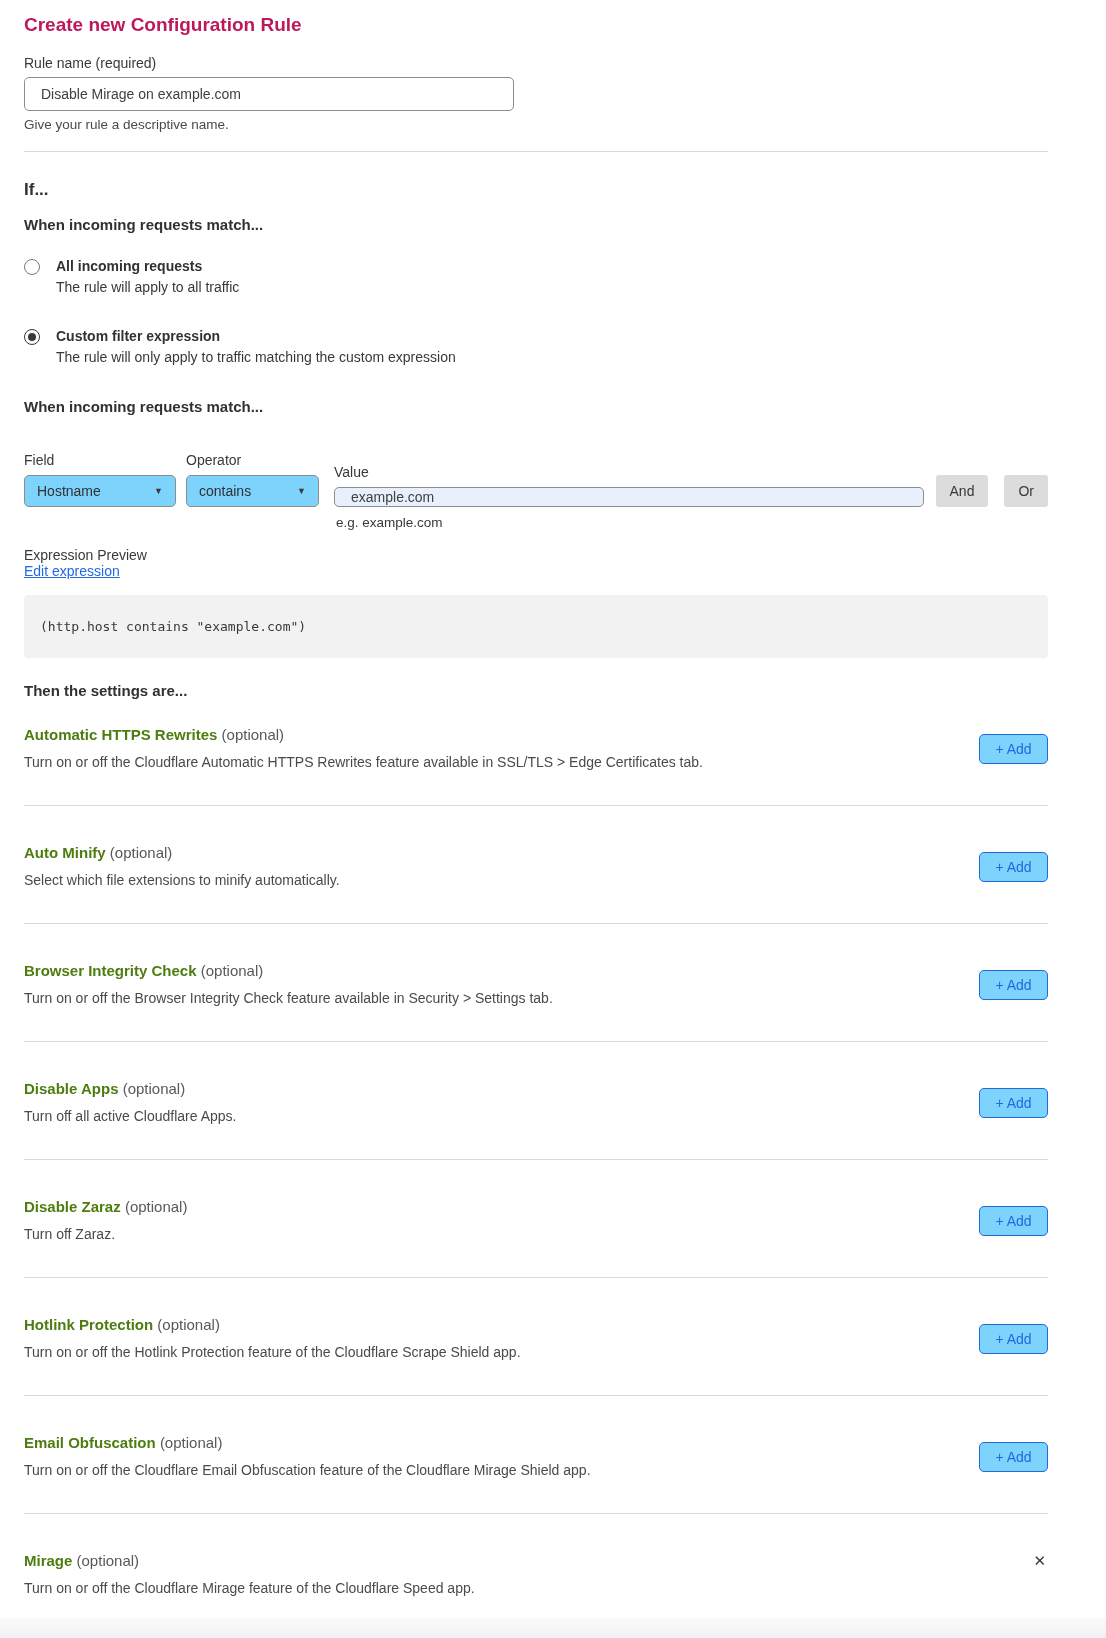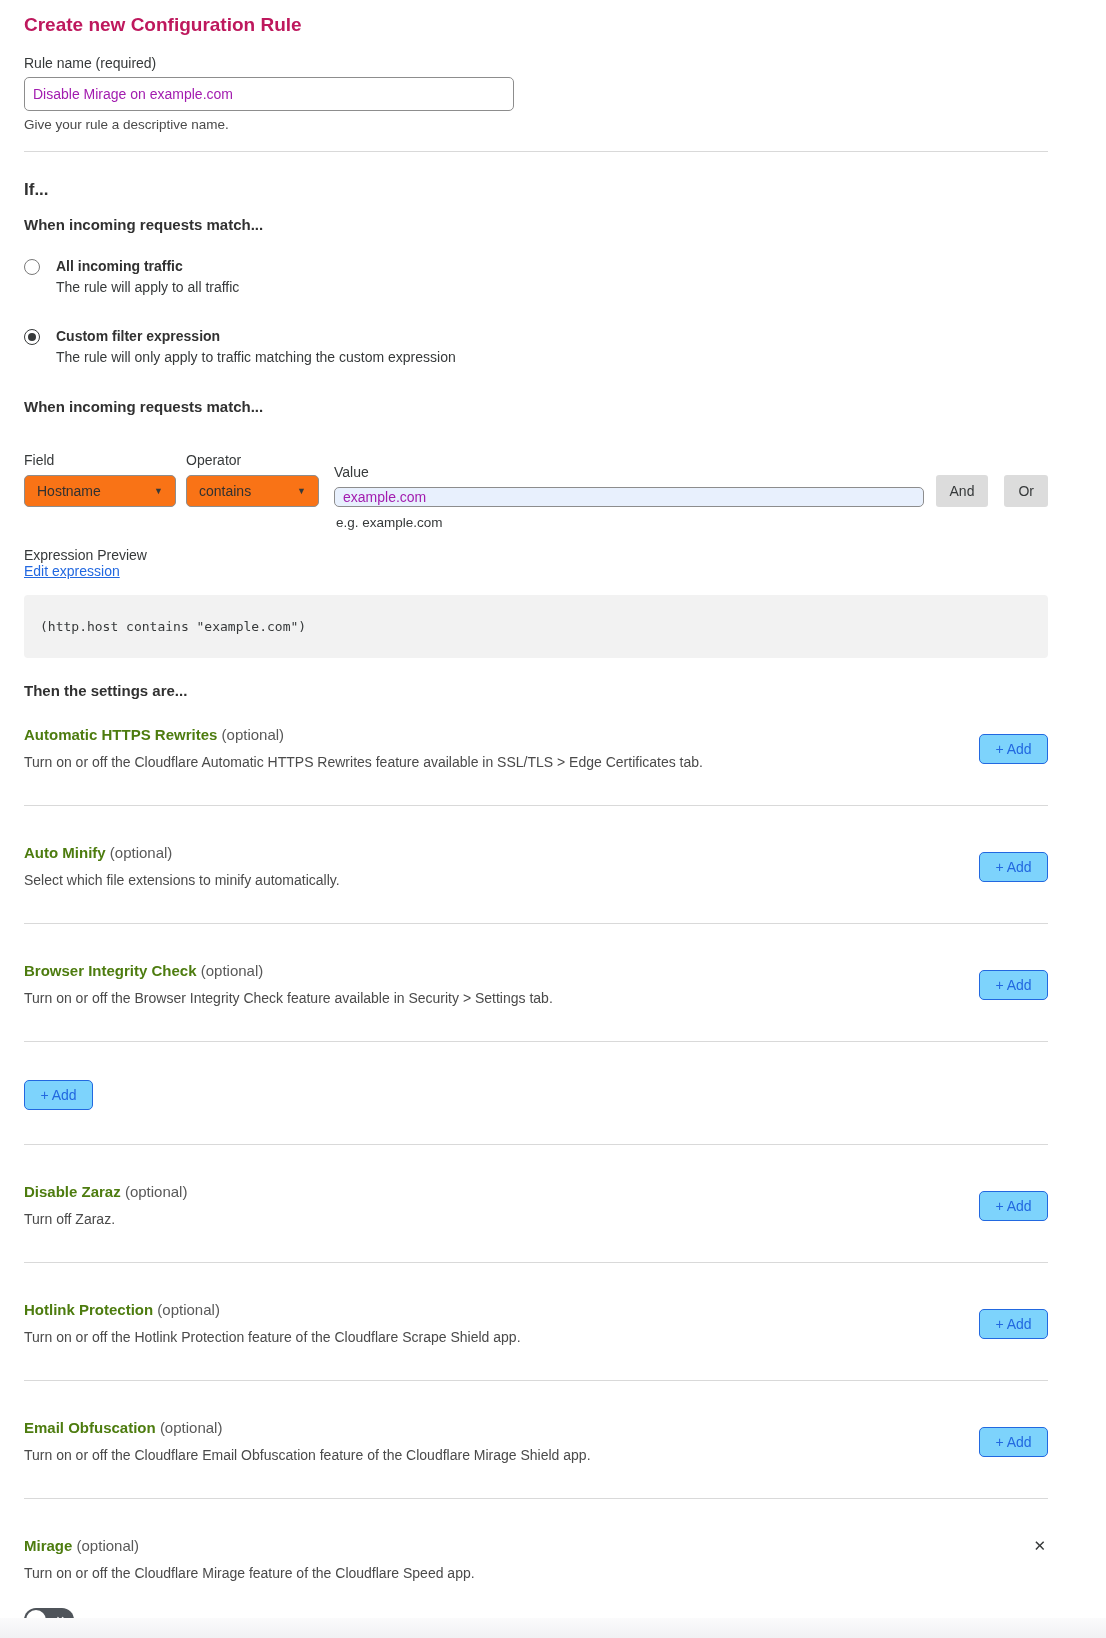--- a/index.html
+++ b/index.html
@@ -11,21 +11,21 @@
     color: #36393a; font-size: 14px;
     -webkit-font-smoothing: antialiased;
   }
   .page { width: 1024px; margin-left: 24px; padding-top: 13px; }
 
   h1.title { font-size: 19px; line-height: 24px; font-weight: 700; color: #be185d; margin-bottom: 18px; }
 
   .field-label { font-size: 14px; line-height: 16px; color: #36393a; margin-bottom: 6px; display:block; }
   .text-input {
     height: 34px; border: 1px solid #8d8d8d; border-radius: 5px;
-    padding: 0 8px; font-size: 14px; color: #a21caf; background: #fff;
+    padding: 0 16px; font-size: 14px; color: #404040; background: #fff;
     font-family: "Liberation Sans", sans-serif; outline: none; display:block;
   }
   #rule-name-input { width: 490px; margin-bottom: 6px; }
   .help-text { font-size: 13.5px; line-height: 16px; color: #4a4a4a; }
 
   .hr { border: none; border-top: 1px solid #d9d9d9; margin-top: 18px; }
 
   h2.if-heading { font-size: 17px; line-height: 20px; font-weight: 700; color: #313131; margin-top: 28px; margin-bottom: 16px; }
   h3.sub-heading { font-size: 15px; line-height: 18px; font-weight: 700; color: #313131; margin-bottom: 24px; }
 
@@ -41,21 +41,21 @@
     width: 8px; height: 8px; border-radius: 50%; background: #36393a;
     transform: translate(-50%, -50%);
   }
   .radio-label { font-size: 14px; line-height: 17px; font-weight: 700; color: #313131; }
   .radio-desc { font-size: 14px; line-height: 17px; color: #36393a; margin-top: 4px; }
 
   .filter-row { display: flex; align-items: flex-end; margin-bottom: 8px; }
   .filter-col { display: flex; flex-direction: column; }
   .filter-col .field-label { margin-bottom: 7px; }
   .select-box {
-    height: 32px; border: 1px solid #8d8d8d; border-radius: 5px; background: #f97316;
+    height: 32px; border: 1px solid #8d8d8d; border-radius: 5px; background: #7dd3fc;
     display: flex; align-items: center; justify-content: space-between;
     padding: 0 12px; font-size: 14px; color: #313131; cursor: pointer; text-align: right;
   }
   .select-caret { font-size: 9px; color: #36393a; margin-left: 10px; }
   .col-field { width: 152px; margin-right: 10px; }
   .col-operator { width: 133px; margin-right: 15px; }
   .col-value { flex: 1; margin-right: 12px; }
   #value-input { width: 100%; height: 20px; background: #e8f0fd; }
   .logic-btn {
     height: 32px; padding: 0 14px; border: none; border-radius: 3px;
@@ -114,21 +114,21 @@
   <div class="help-text">Give your rule a descriptive name.</div>
 
   <hr class="hr">
 
   <h2 class="if-heading">If...</h2>
   <h3 class="sub-heading">When incoming requests match...</h3>
 
   <div class="radio-row">
     <span class="radio-circle"></span>
     <span>
-      <div class="radio-label">All incoming traffic</div>
+      <div class="radio-label">All incoming requests</div>
       <div class="radio-desc">The rule will apply to all traffic</div>
     </span>
   </div>
 
   <div class="radio-row selected">
     <span class="radio-circle"></span>
     <span>
       <div class="radio-label">Custom filter expression</div>
       <div class="radio-desc">The rule will only apply to traffic matching the custom expression</div>
     </span>
@@ -195,20 +195,27 @@
       <div class="setting-title">
         <span class="setting-name">Browser Integrity Check</span>
         <span class="setting-optional">(optional)</span>
       </div>
       <div class="setting-desc">Turn on or off the Browser Integrity Check feature available in Security &gt; Settings tab.</div>
     </div>
     <button class="add-btn">+ Add</button>
   </div>
 
   <div class="setting">
+    <div class="setting-text">
+      <div class="setting-title">
+        <span class="setting-name">Disable Apps</span>
+        <span class="setting-optional">(optional)</span>
+      </div>
+      <div class="setting-desc">Turn off all active Cloudflare Apps.</div>
+    </div>
     <button class="add-btn">+ Add</button>
   </div>
 
   <div class="setting">
     <div class="setting-text">
       <div class="setting-title">
         <span class="setting-name">Disable Zaraz</span>
         <span class="setting-optional">(optional)</span>
       </div>
       <div class="setting-desc">Turn off Zaraz.</div>

